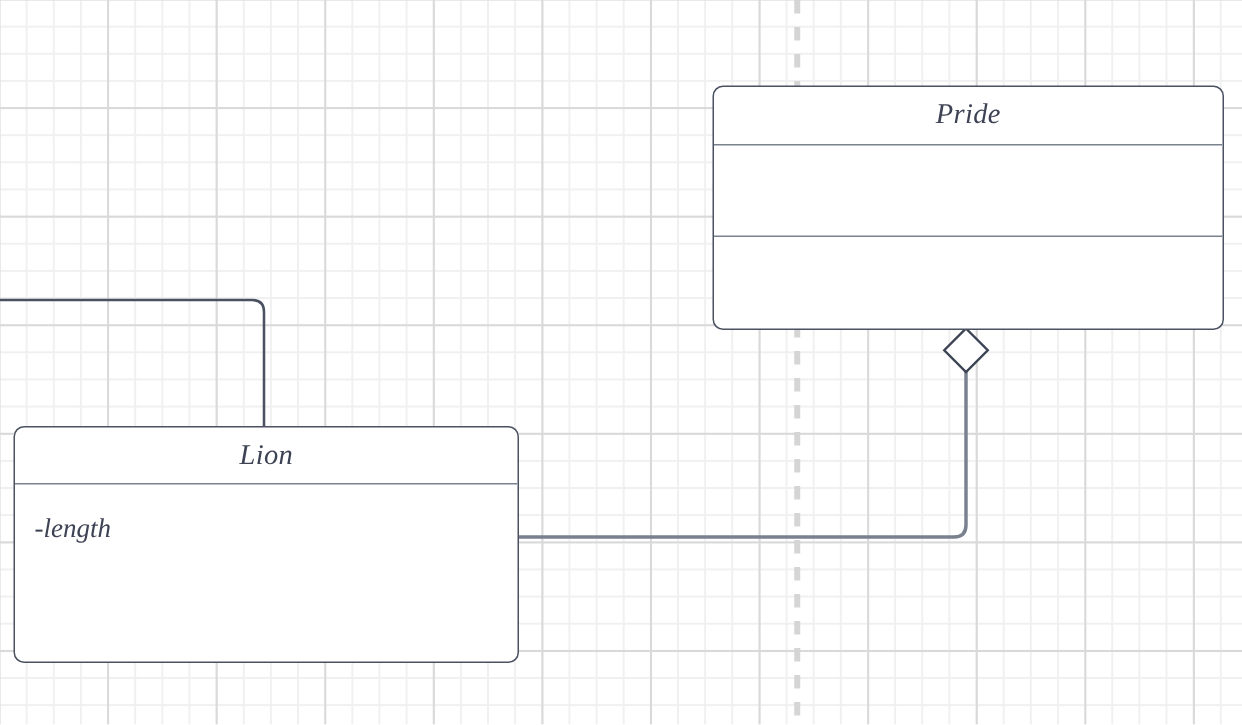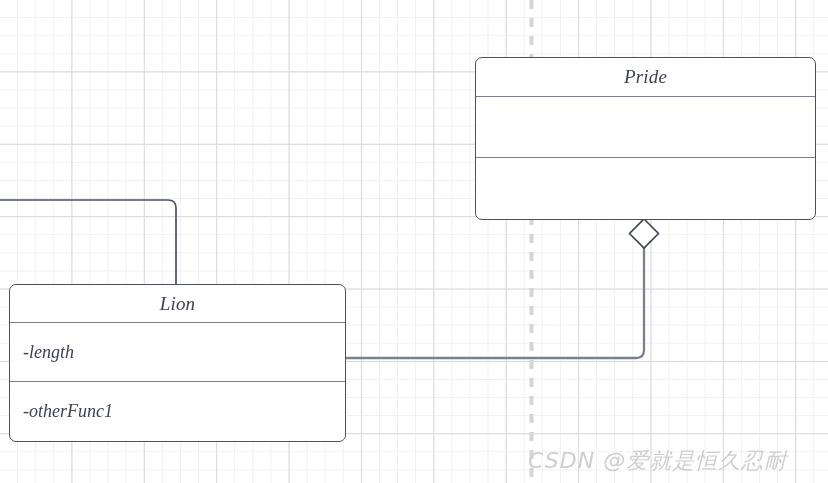--- a/index.html
+++ b/index.html
@@ -134,20 +134,16 @@
     <div class="uml-compartment uml-member c-methods"></div>
   </div>
 
   <div class="uml-class" id="class-lion">
     <div class="uml-compartment uml-title c-title">
       <span>Lion</span>
     </div>
     <div class="uml-compartment uml-member c-attrs">
       <span>-length</span>
     </div>
-    <div class="uml-compartment uml-member c-methods">
-      <span>-otherFunc1</span>
-    </div>
   </div>
 
-  <div id="watermark">CSDN @爱就是恒久忍耐</div>
 
 </div>
 
 </body></html>

